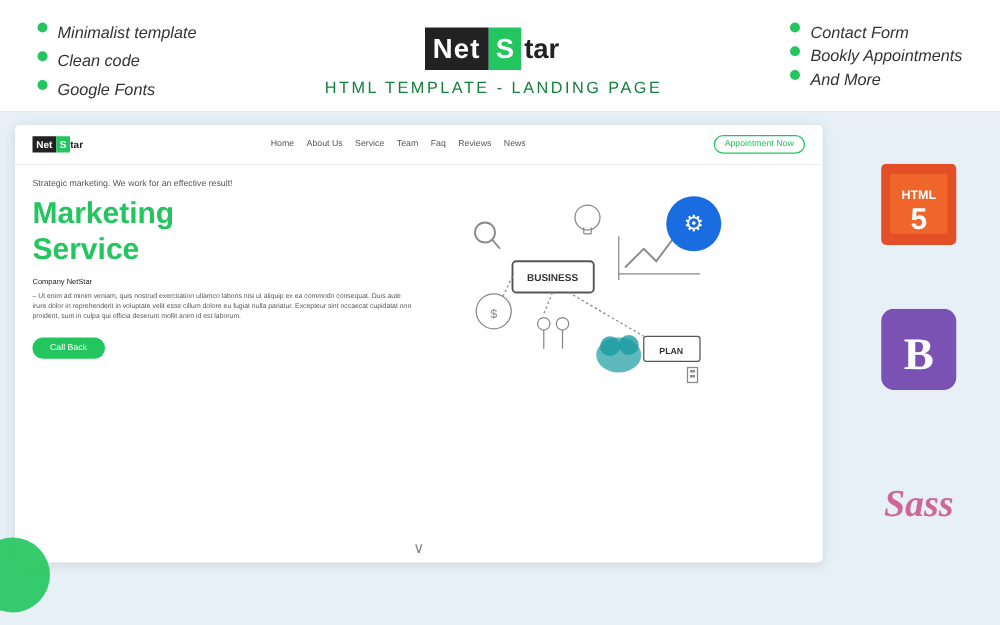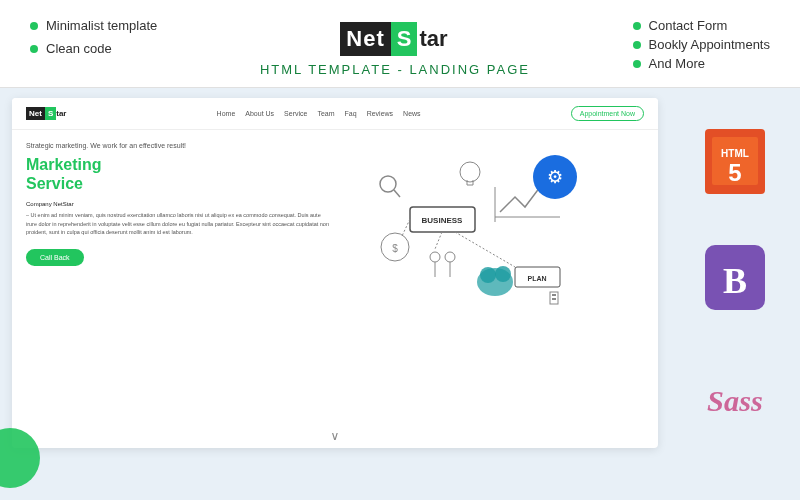--- a/index.html
+++ b/index.html
@@ -23,24 +23,25 @@
     }
 
     .features-left {
       display: flex;
       flex-direction: column;
       gap: 8px;
     }
 
     .feature-item {
       display: flex;
-      align-items: center;
+      align-items: flex-start;
       gap: 8px;
       font-size: 13px;
       color: #333;
+      font-style: italic;
     }
 
     .feature-dot {
       width: 8px;
       height: 8px;
       background: #22c55e;
       border-radius: 50%;
       flex-shrink: 0;
     }
 
@@ -186,21 +187,21 @@
       flex: 1;
     }
 
     .mockup-tagline {
       font-size: 7px;
       color: #555;
       margin-bottom: 6px;
     }
 
     .mockup-title {
-      font-size: 16px;
+      font-size: 24px;
       font-weight: bold;
       color: #22c55e;
       line-height: 1.2;
       margin-bottom: 8px;
     }
 
     .mockup-company {
       font-size: 6px;
       color: #222;
       font-weight: bold;
@@ -280,20 +281,24 @@
 
 <div class="top-bar">
   <div class="features-left">
     <div class="feature-item">
       <span class="feature-dot"></span>
       <span>Minimalist template</span>
     </div>
     <div class="feature-item">
       <span class="feature-dot"></span>
       <span>Clean code</span>
+    </div>
+    <div class="feature-item">
+      <span class="feature-dot"></span>
+      <span>Google Fonts</span>
     </div>
   </div>
 
   <div class="logo-center">
     <div class="logo-box">
       <span class="logo-net">Net</span>
         <span class="logo-star">S</span>
         <span class="logo-rest">tar</span>
     </div>
     <div class="subtitle">HTML Template - Landing page</div>

